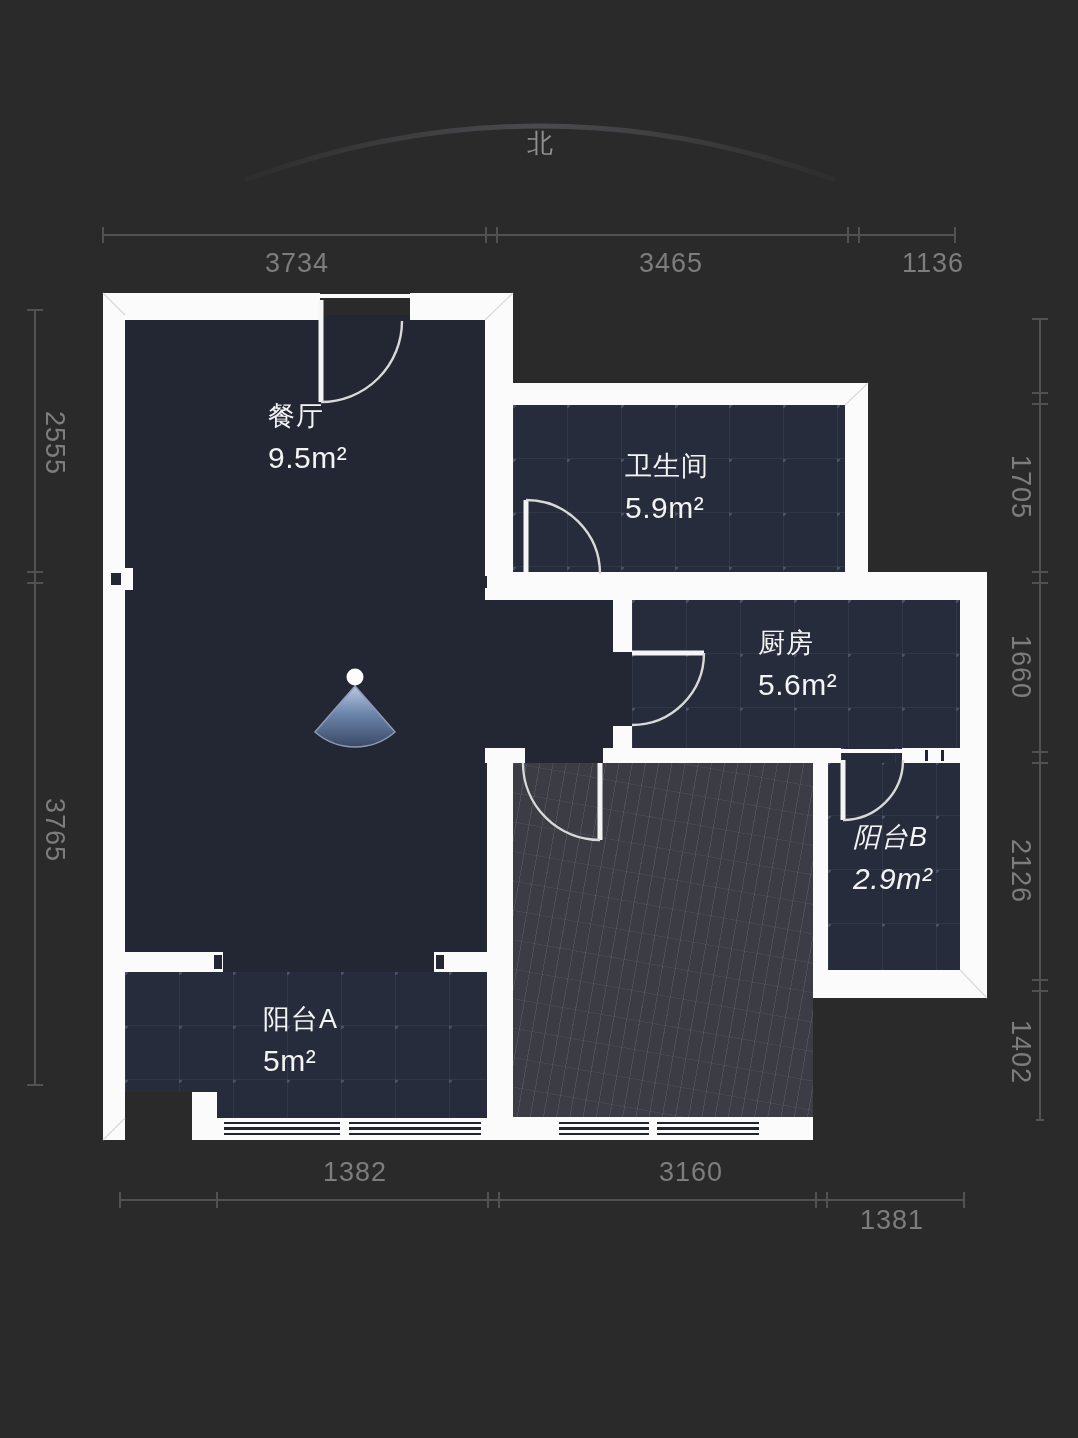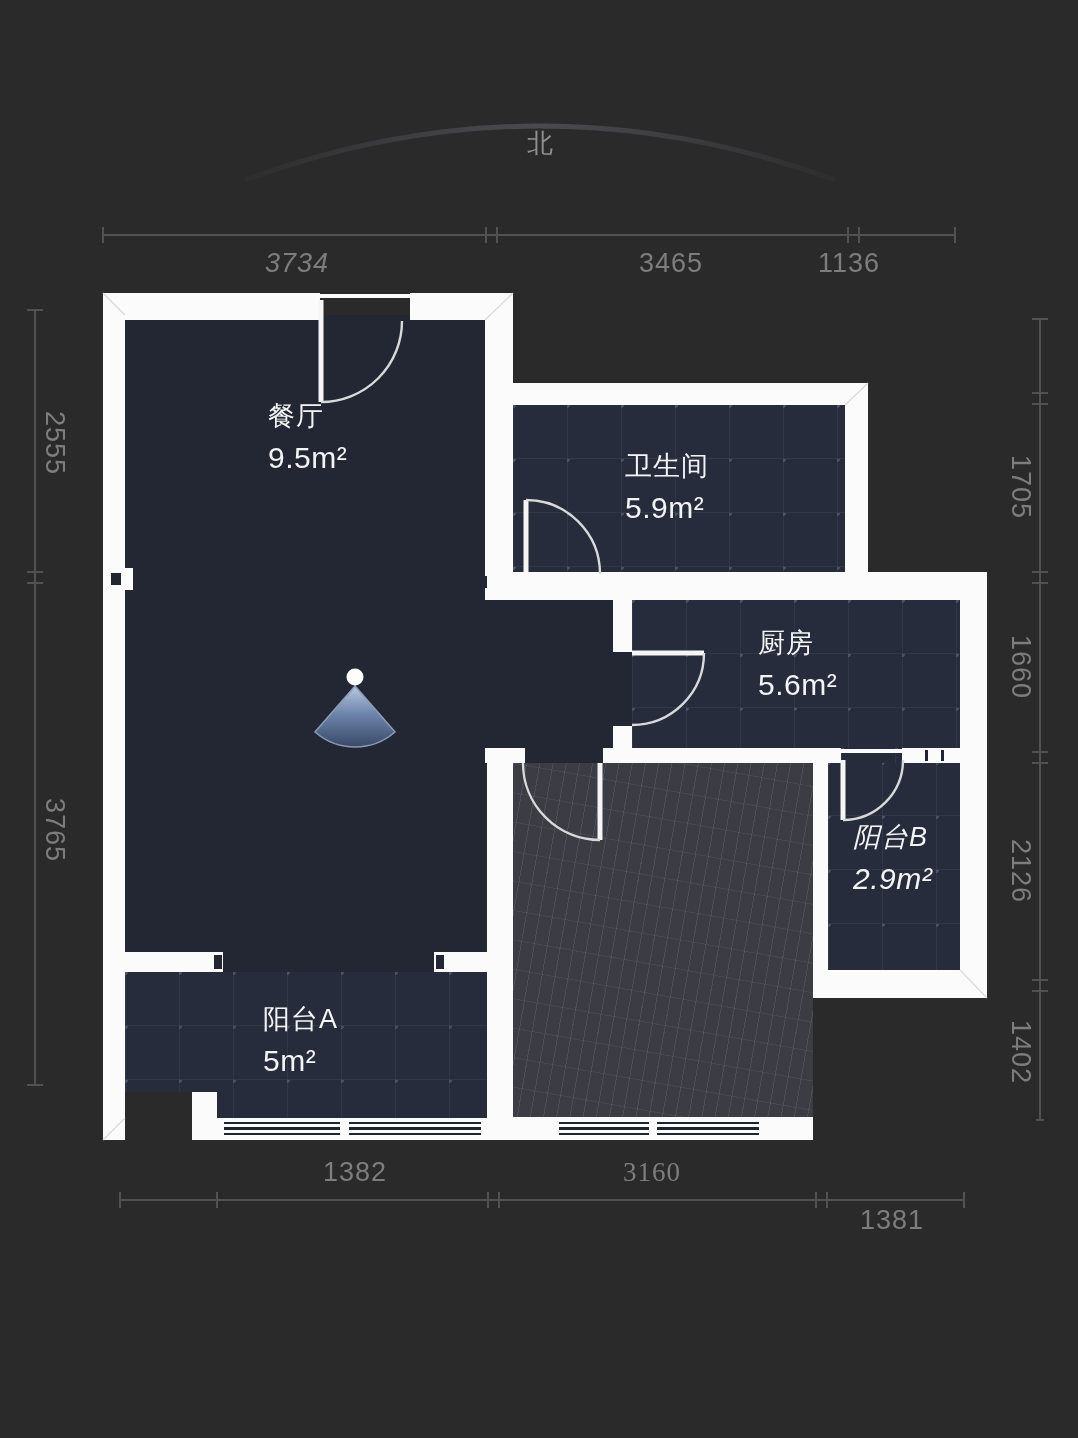--- a/index.html
+++ b/index.html
@@ -200,26 +200,26 @@
   </div>
   <div class="room-label" style="left:853px;top:824px;font-style:italic;">
     <div class="rname">阳台B</div>
     <div class="rarea">2.9m²</div>
   </div>
   <div class="room-label" style="left:263px;top:1006px;">
     <div class="rname">阳台A</div>
     <div class="rarea">5m²</div>
   </div>
 
-  <span class="dim" style="left:297px;top:263px;font-style:italic;">3734</span>
+  <span class="dim" style="left:297px;top:263px;">3734</span>
   <span class="dim" style="left:671px;top:263px;">3465</span>
-  <span class="dim" style="left:849px;top:263px;">1136</span>
+  <span class="dim" style="left:933px;top:263px;">1136</span>
 
   <span class="dim" style="left:355px;top:1172px;">1382</span>
-  <span class="dim" style="left:652px;top:1172px;font-family:Liberation Serif, serif;">3160</span>
+  <span class="dim" style="left:691px;top:1172px;">3160</span>
   <span class="dim" style="left:892px;top:1220px;">1381</span>
 
   <span class="dim vert" style="left:54px;top:443px;">2555</span>
   <span class="dim vert" style="left:54px;top:830px;">3765</span>
 
   <span class="dim vert" style="left:1020px;top:487px;">1705</span>
   <span class="dim vert" style="left:1020px;top:667px;">1660</span>
   <span class="dim vert" style="left:1020px;top:871px;">2126</span>
   <span class="dim vert" style="left:1020px;top:1052px;">1402</span>
 

